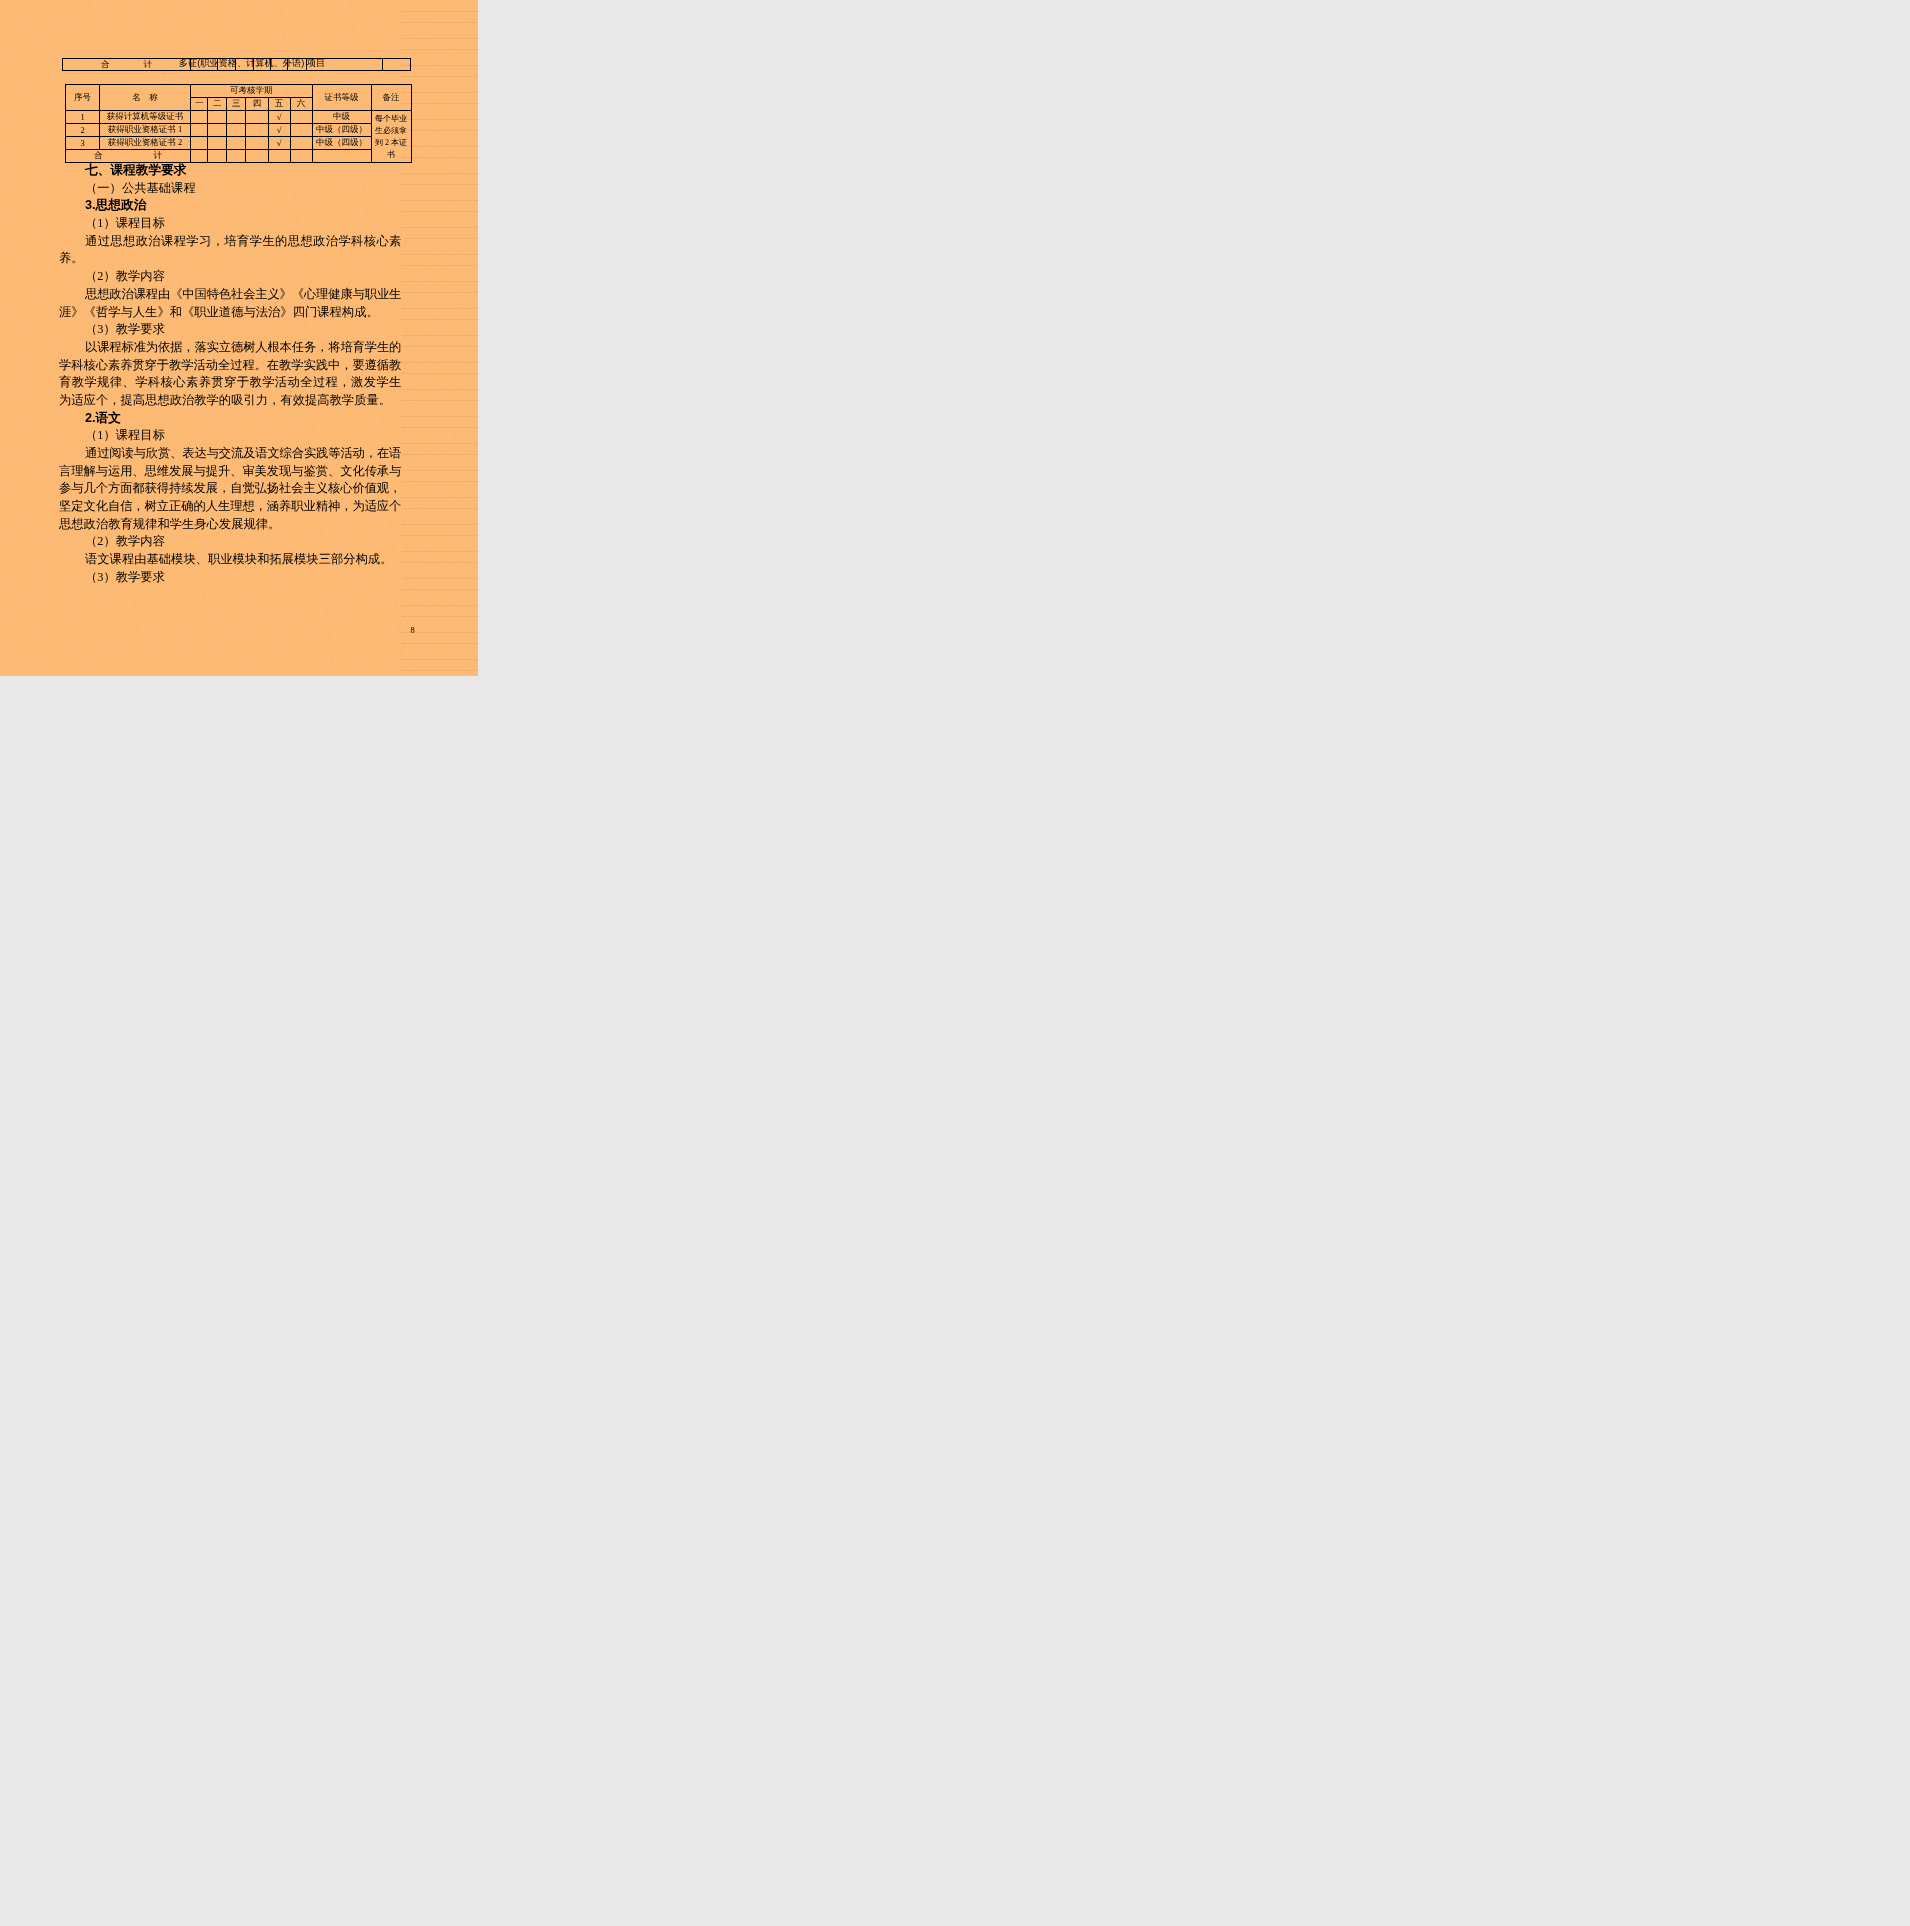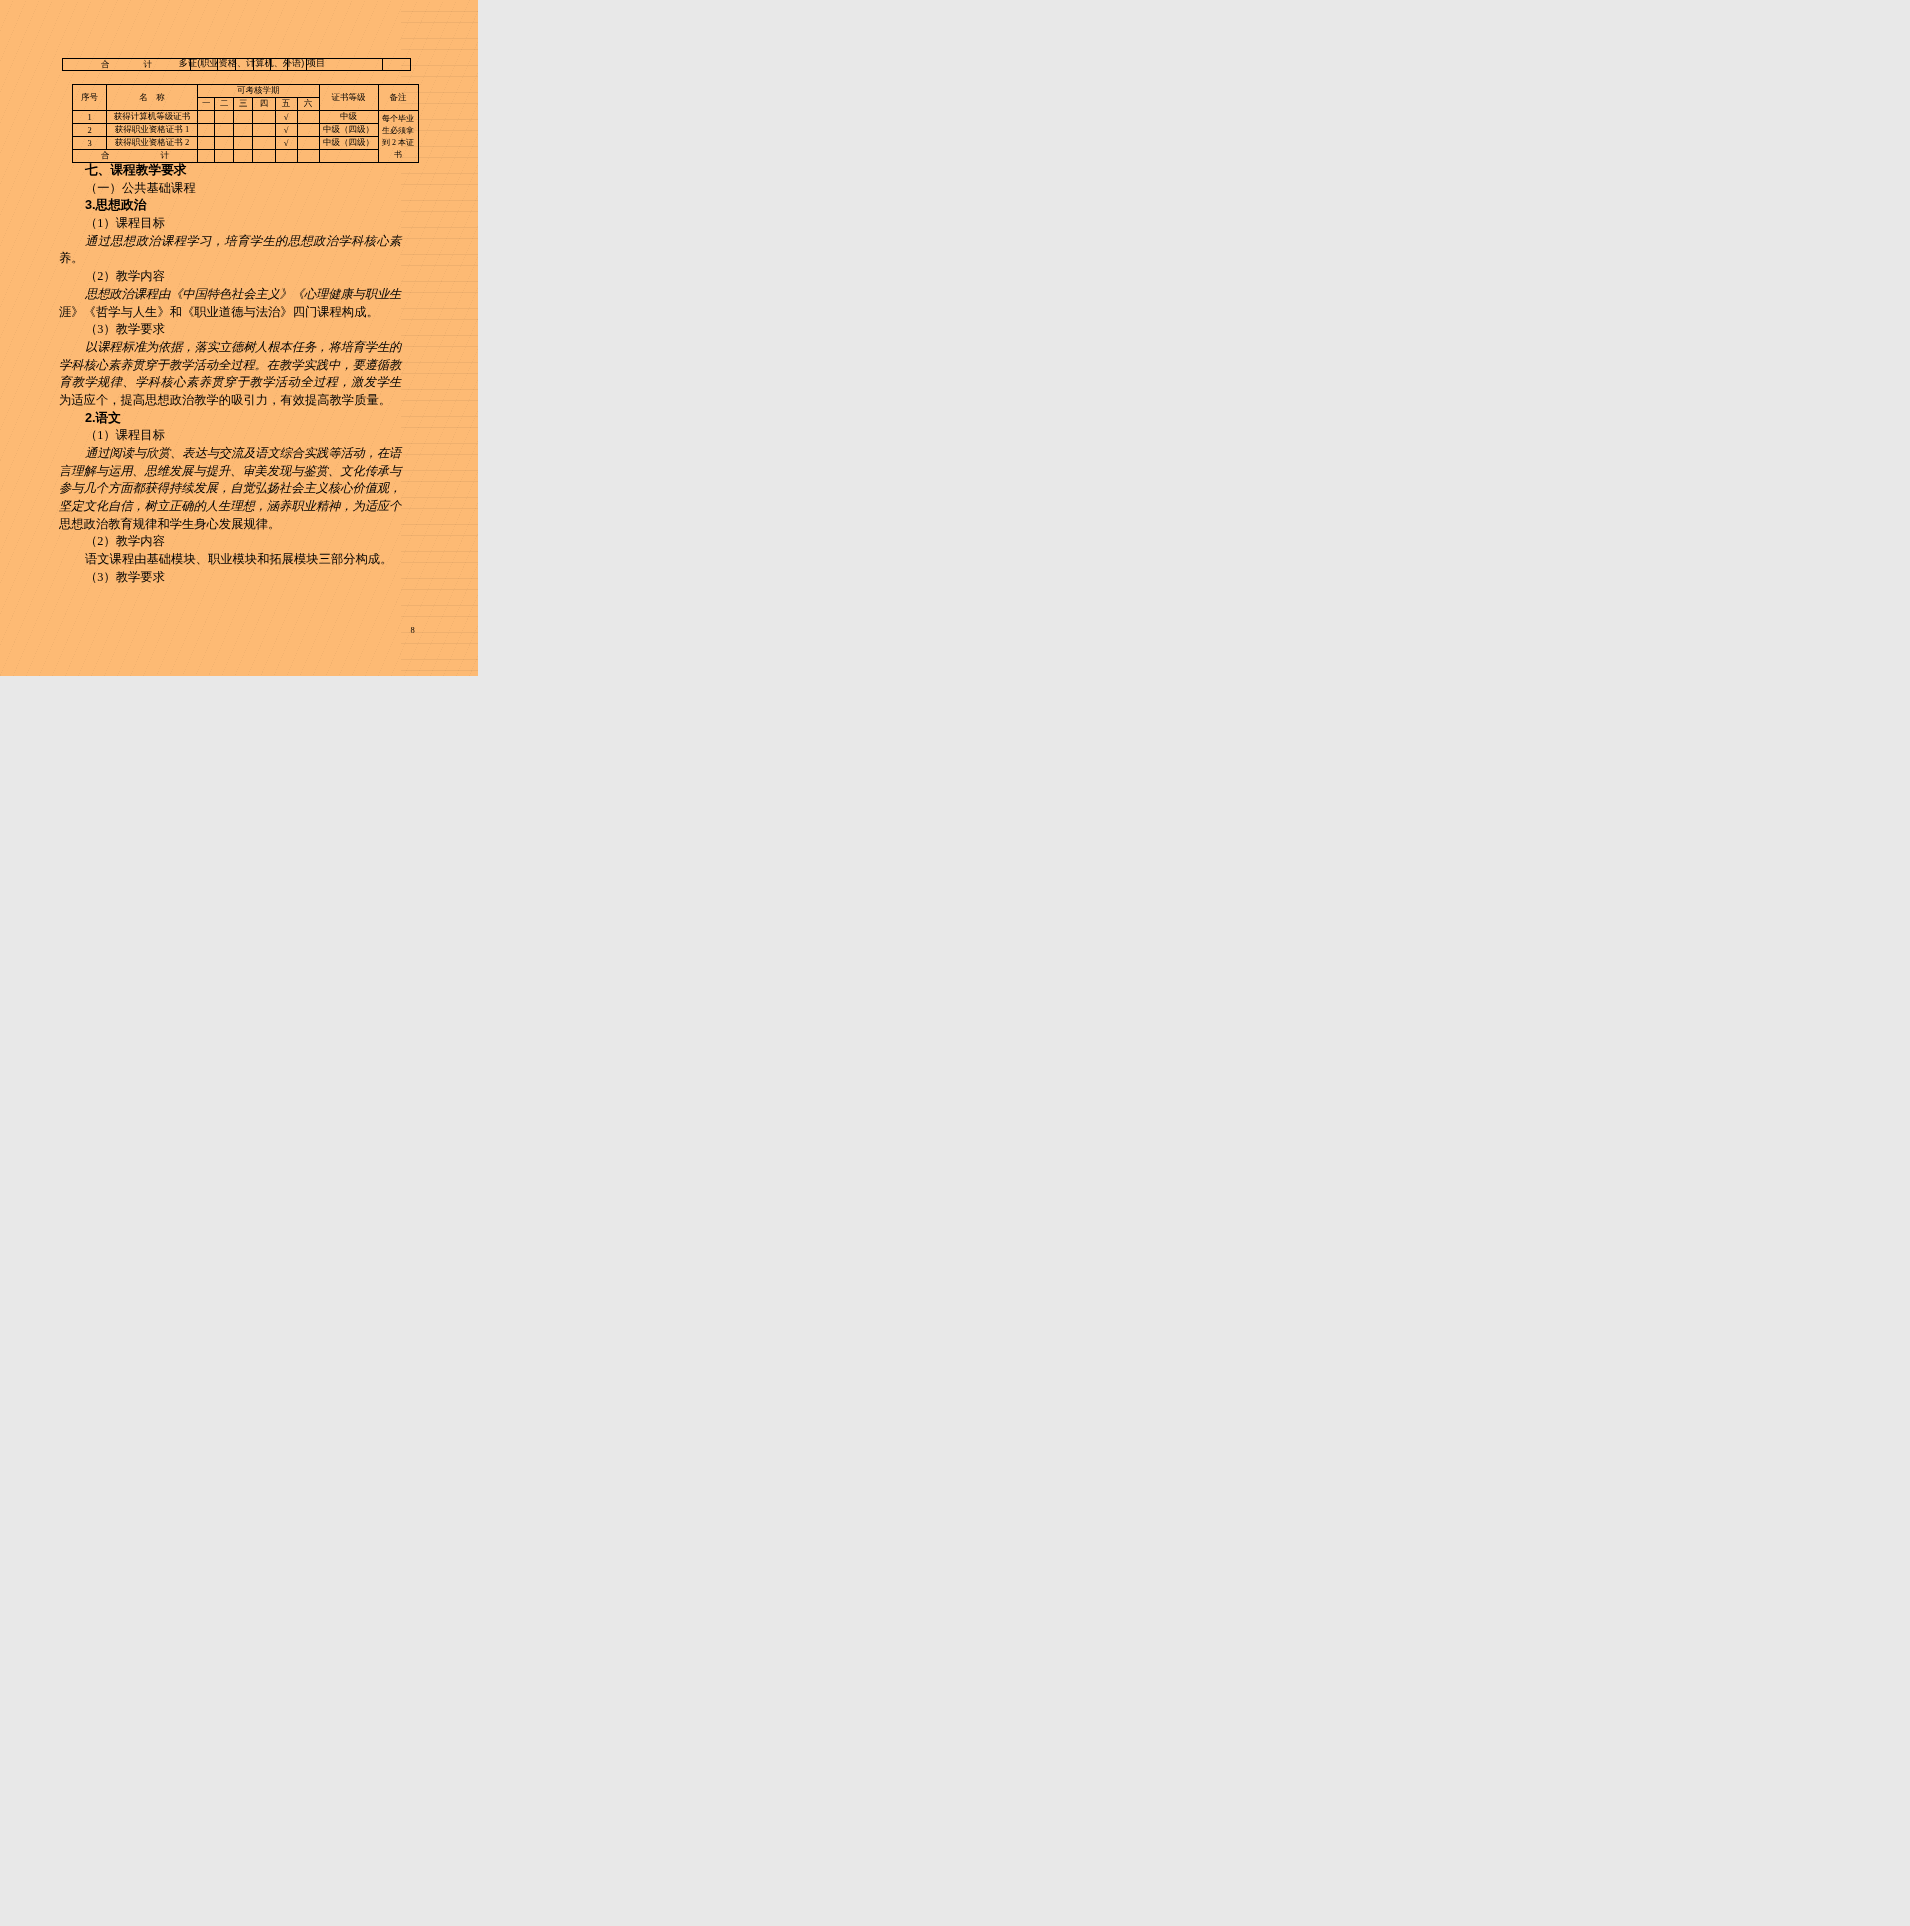--- a/index.html
+++ b/index.html
@@ -36,21 +36,21 @@
 
   
   .doc-title {
     position:absolute; left:65px; top:58px; width:345px; height:11.6px; line-height:11.6px;
     text-align:center; padding-left:29px;
     font-family:"Liberation Sans", sans-serif; font-weight:normal; font-size:9.2px;
   }
 
   
   table.cert {
-    position:absolute; left:72px; top:84px; width:345px;
+    position:absolute; left:65px; top:84px; width:345px;
     border-collapse:collapse; table-layout:fixed;
     font-size:8.5px; border:0.8px solid #000;
   }
   table.cert td {
     border:0.4px solid #000; text-align:center; vertical-align:middle;
     padding:0; overflow:hidden;
   }
   tr.hr1 { height:13px; }
   tr.hr2 { height:12.7px; }
   tr.body-row { height:12px; }
@@ -59,21 +59,21 @@
   td.remark-cell {
     text-align:left; vertical-align:top;
     font-size:8px; line-height:12px; padding:0 1.2px;
   }
 
   
   .textblock { position:absolute; left:59px; top:162px; width:342px; }
   .line { height:17.7px; line-height:17.7px; font-size:12.3px; }
   .line.bold { font-family:Liberation Sans, sans-serif; font-weight:bold; font-size:12.7px; }
   .line.indent { padding-left:26px; }
-  .line.full { text-align:justify; text-align-last:justify; letter-spacing:-0.4px;font-style:italic; }
+  .line.full { text-align:justify; text-align-last:justify; letter-spacing:-0.4px; }
 
   .pagenum {
     position:absolute; left:404px; top:625px; width:17px;
     text-align:center; font-size:8.5px;
   }
 </style>
 </head>
 <body>
 
 <div class="page">

